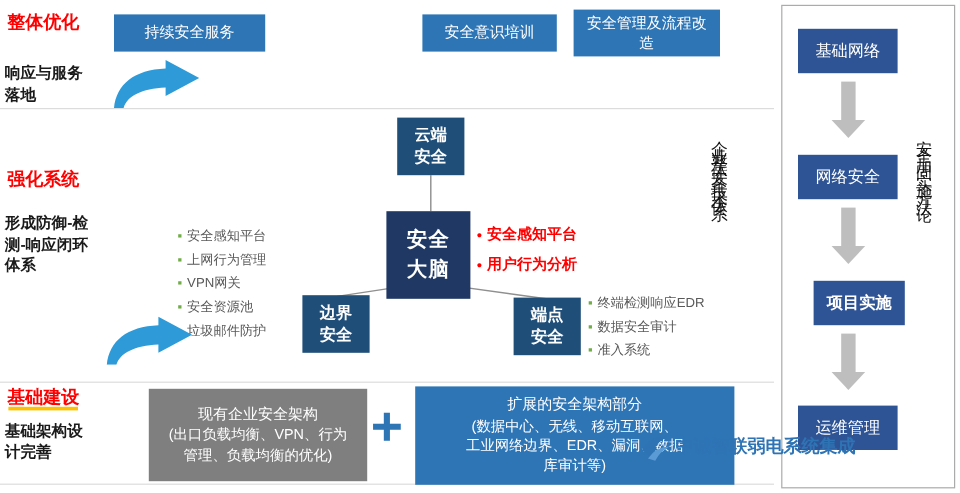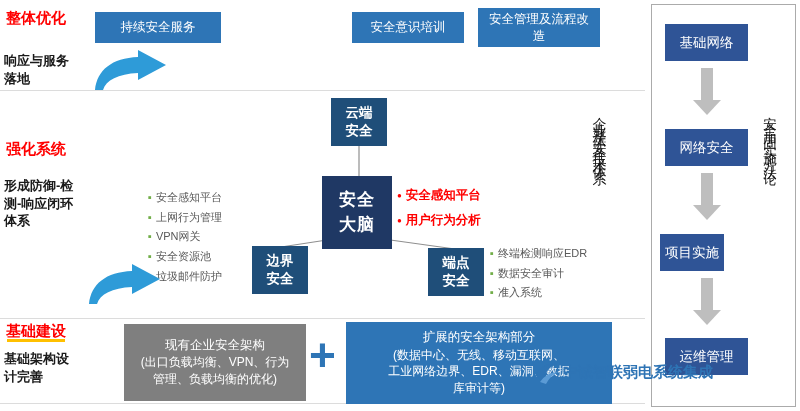--- a/index.html
+++ b/index.html
@@ -133,21 +133,21 @@
   <div class="abs step" style="left:665px;top:24px;width:83px;height:37px;">基础网络</div>
   <div class="abs down-arrow" style="left:693px;top:68px;">
     <div class="stem"></div>
       <div class="head"></div>
   </div>
   <div class="abs step" style="left:665px;top:129px;width:83px;height:37px;">网络安全</div>
   <div class="abs down-arrow" style="left:693px;top:173px;">
     <div class="stem"></div>
       <div class="head"></div>
   </div>
-  <div class="abs step" style="left:660px;top:234px;width:64px;height:37px;">项目实施</div>
+  <div class="abs step" style="left:678px;top:234px;width:76px;height:37px;font-weight:bold;">项目实施</div>
   <div class="abs down-arrow" style="left:693px;top:278px;">
     <div class="stem"></div>
       <div class="head"></div>
   </div>
   <div class="abs step" style="left:665px;top:338px;width:83px;height:37px;">运维管理</div>
 
   <div class="abs vtext" style="left:763px;top:106px;font-size:13.5px;letter-spacing:7px;">安全加固实施方法论</div>
 
   <div class="abs watermark" style="left:533px;top:359px;">
     <svg width="26" height="26" viewBox="0 0 26 26">

